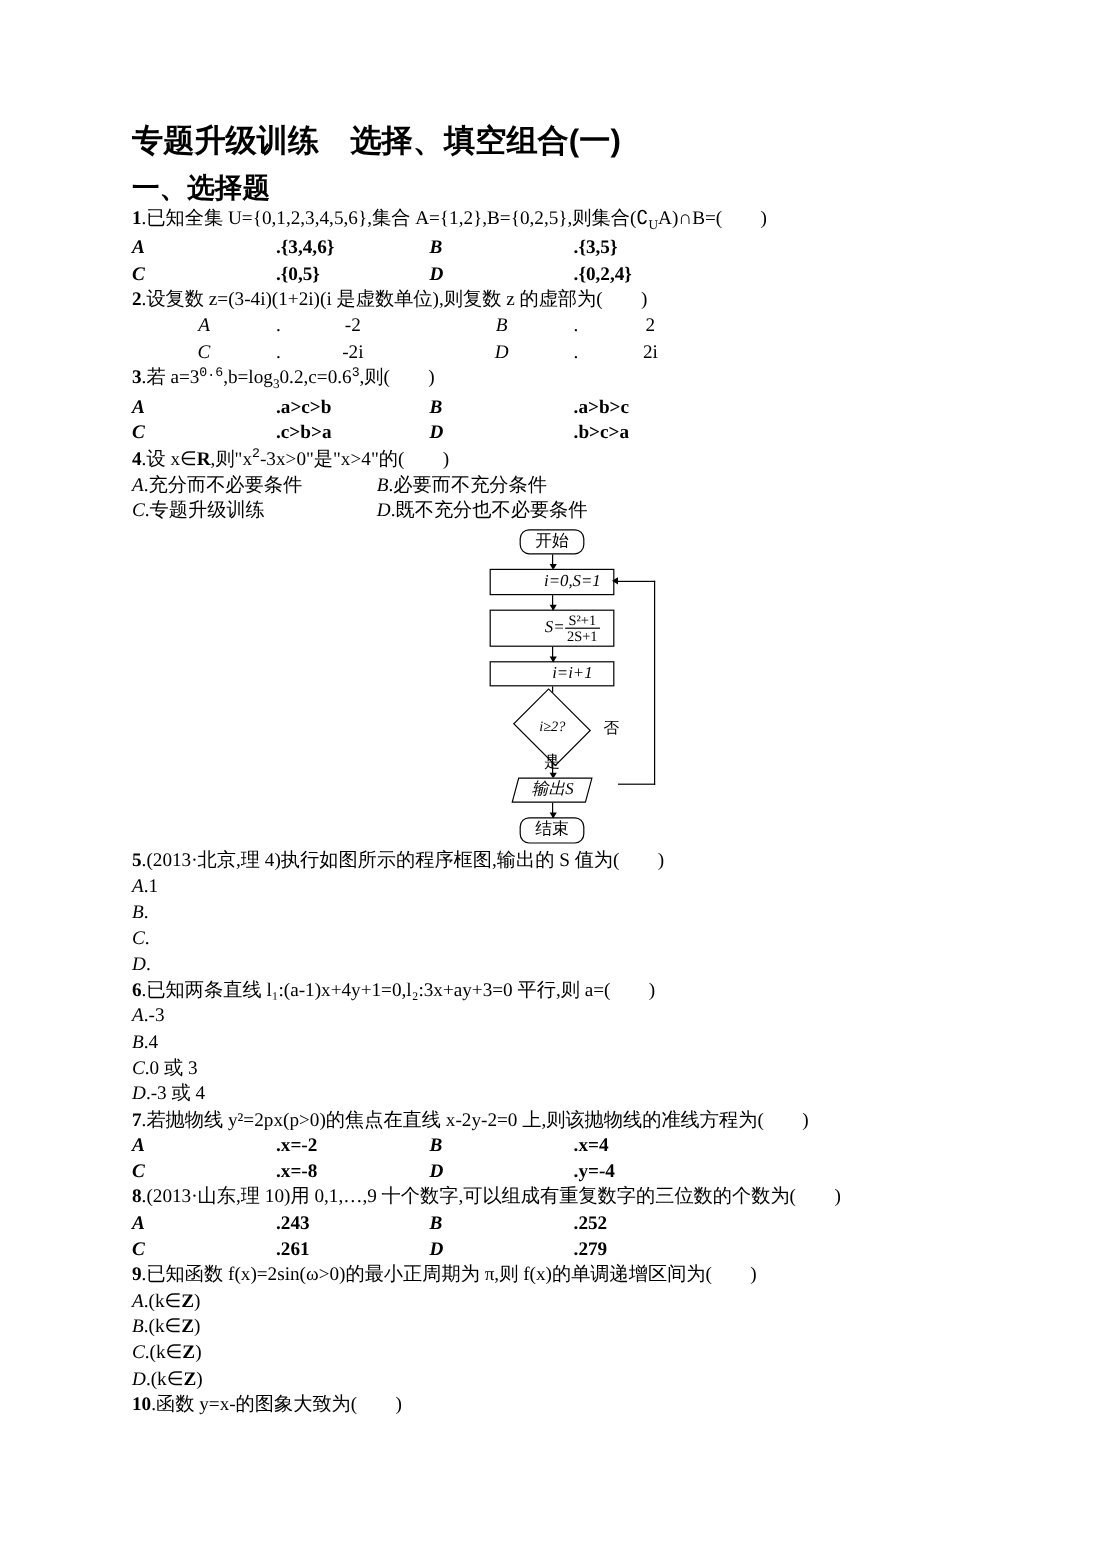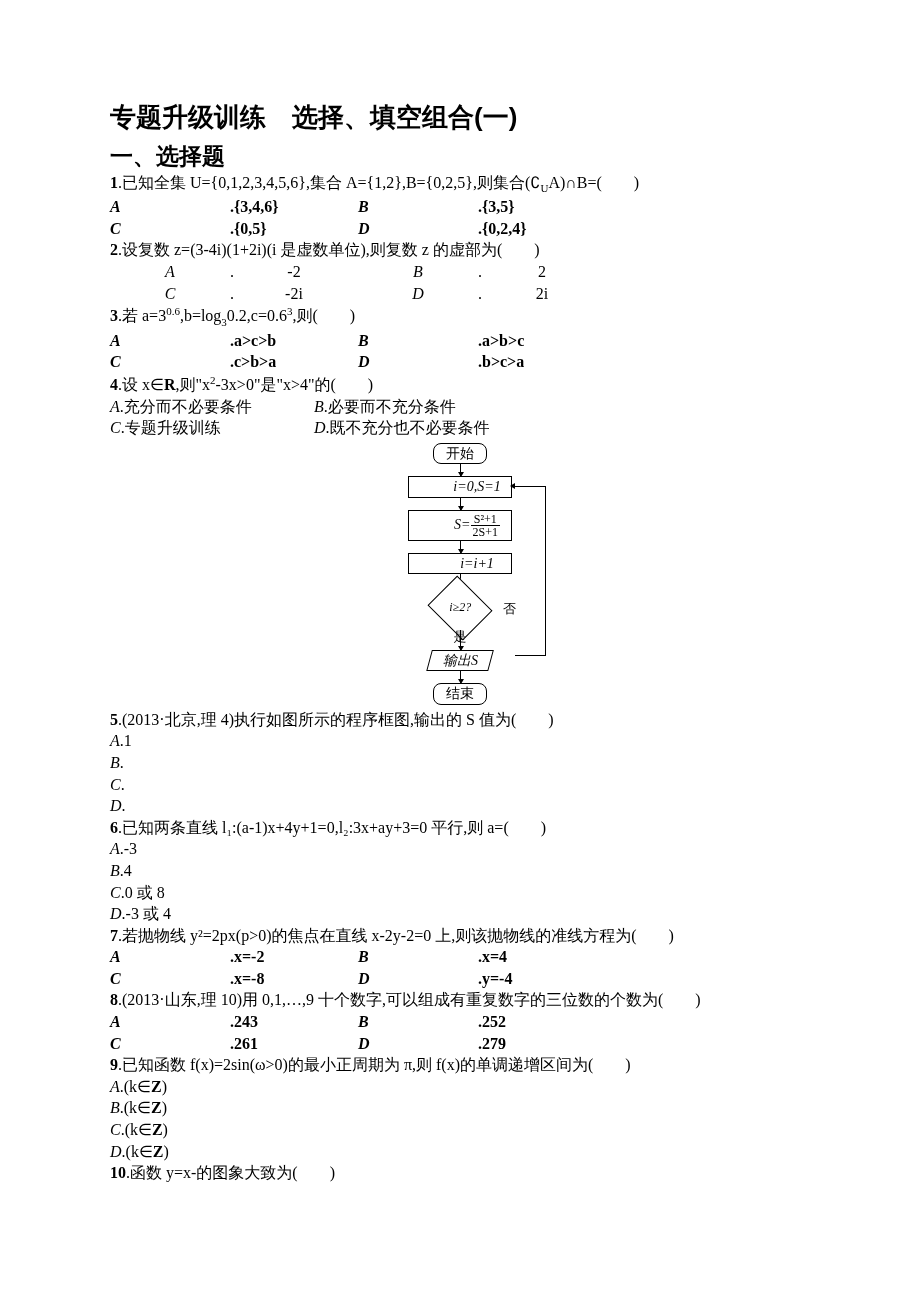--- a/index.html
+++ b/index.html
@@ -23,21 +23,21 @@
     font-weight: bold;
     font-size: 23px;
     font-family: "SimHei", "Microsoft YaHei", sans-serif;
   }
   .q { }
   .num { font-weight: bold; }
   .opts-2 span { display: inline-block; min-width: 120px; font-weight: bold; }
   .opts-4 span { display: inline-block; min-width: 120px; text-align: center; }
   .italic { font-style: italic; }
   .sub { font-size: 11px; vertical-align: sub; }
-  .sup { font-size: 11px; vertical-align: super; }
+  .sup { font-size: 11px; vertical-align: super; font-family: Liberation Mono, monospace; }
   .flowchart {
     display: flex;
     flex-direction: column;
     align-items: center;
     margin: 4px auto 4px auto;
     font-size: 14px;
   }
   .fc-box, .fc-start, .fc-skew, .fc-diamond {
     border: 1px solid #000;
     background: #fff;
@@ -162,21 +162,21 @@
 <div><span class="italic">A</span>.<span>1</span></div>
 <div><span class="italic">B</span>.<span></span></div>
 <div><span class="italic">C</span>.<span></span></div>
 <div><span class="italic">D</span>.<span></span></div>
 
 <div class="q">
   <span class="num">6</span>.<span>已知两条直线 l₁:(a-1)x+4y+1=0,l₂:3x+ay+3=0 平行,则 a=(　　)</span>
 </div>
 <div><span class="italic">A</span>.<span>-3</span></div>
 <div><span class="italic">B</span>.<span>4</span></div>
-<div><span class="italic">C</span>.<span>0 或 8</span></div>
+<div><span class="italic">C</span>.<span>0 或 3</span></div>
 <div><span class="italic">D</span>.<span>-3 或 4</span></div>
 
 <div class="q">
   <span class="num">7</span>.<span>若抛物线 y²=2px(p&gt;0)的焦点在直线 x-2y-2=0 上,则该抛物线的准线方程为(　　)</span>
 </div>
 <div class="opts-2">
   <span><span class="italic">A</span>.<span>x=-2</span></span>
   <span><span class="italic">B</span>.<span>x=4</span></span>
 </div>
 <div class="opts-2">

